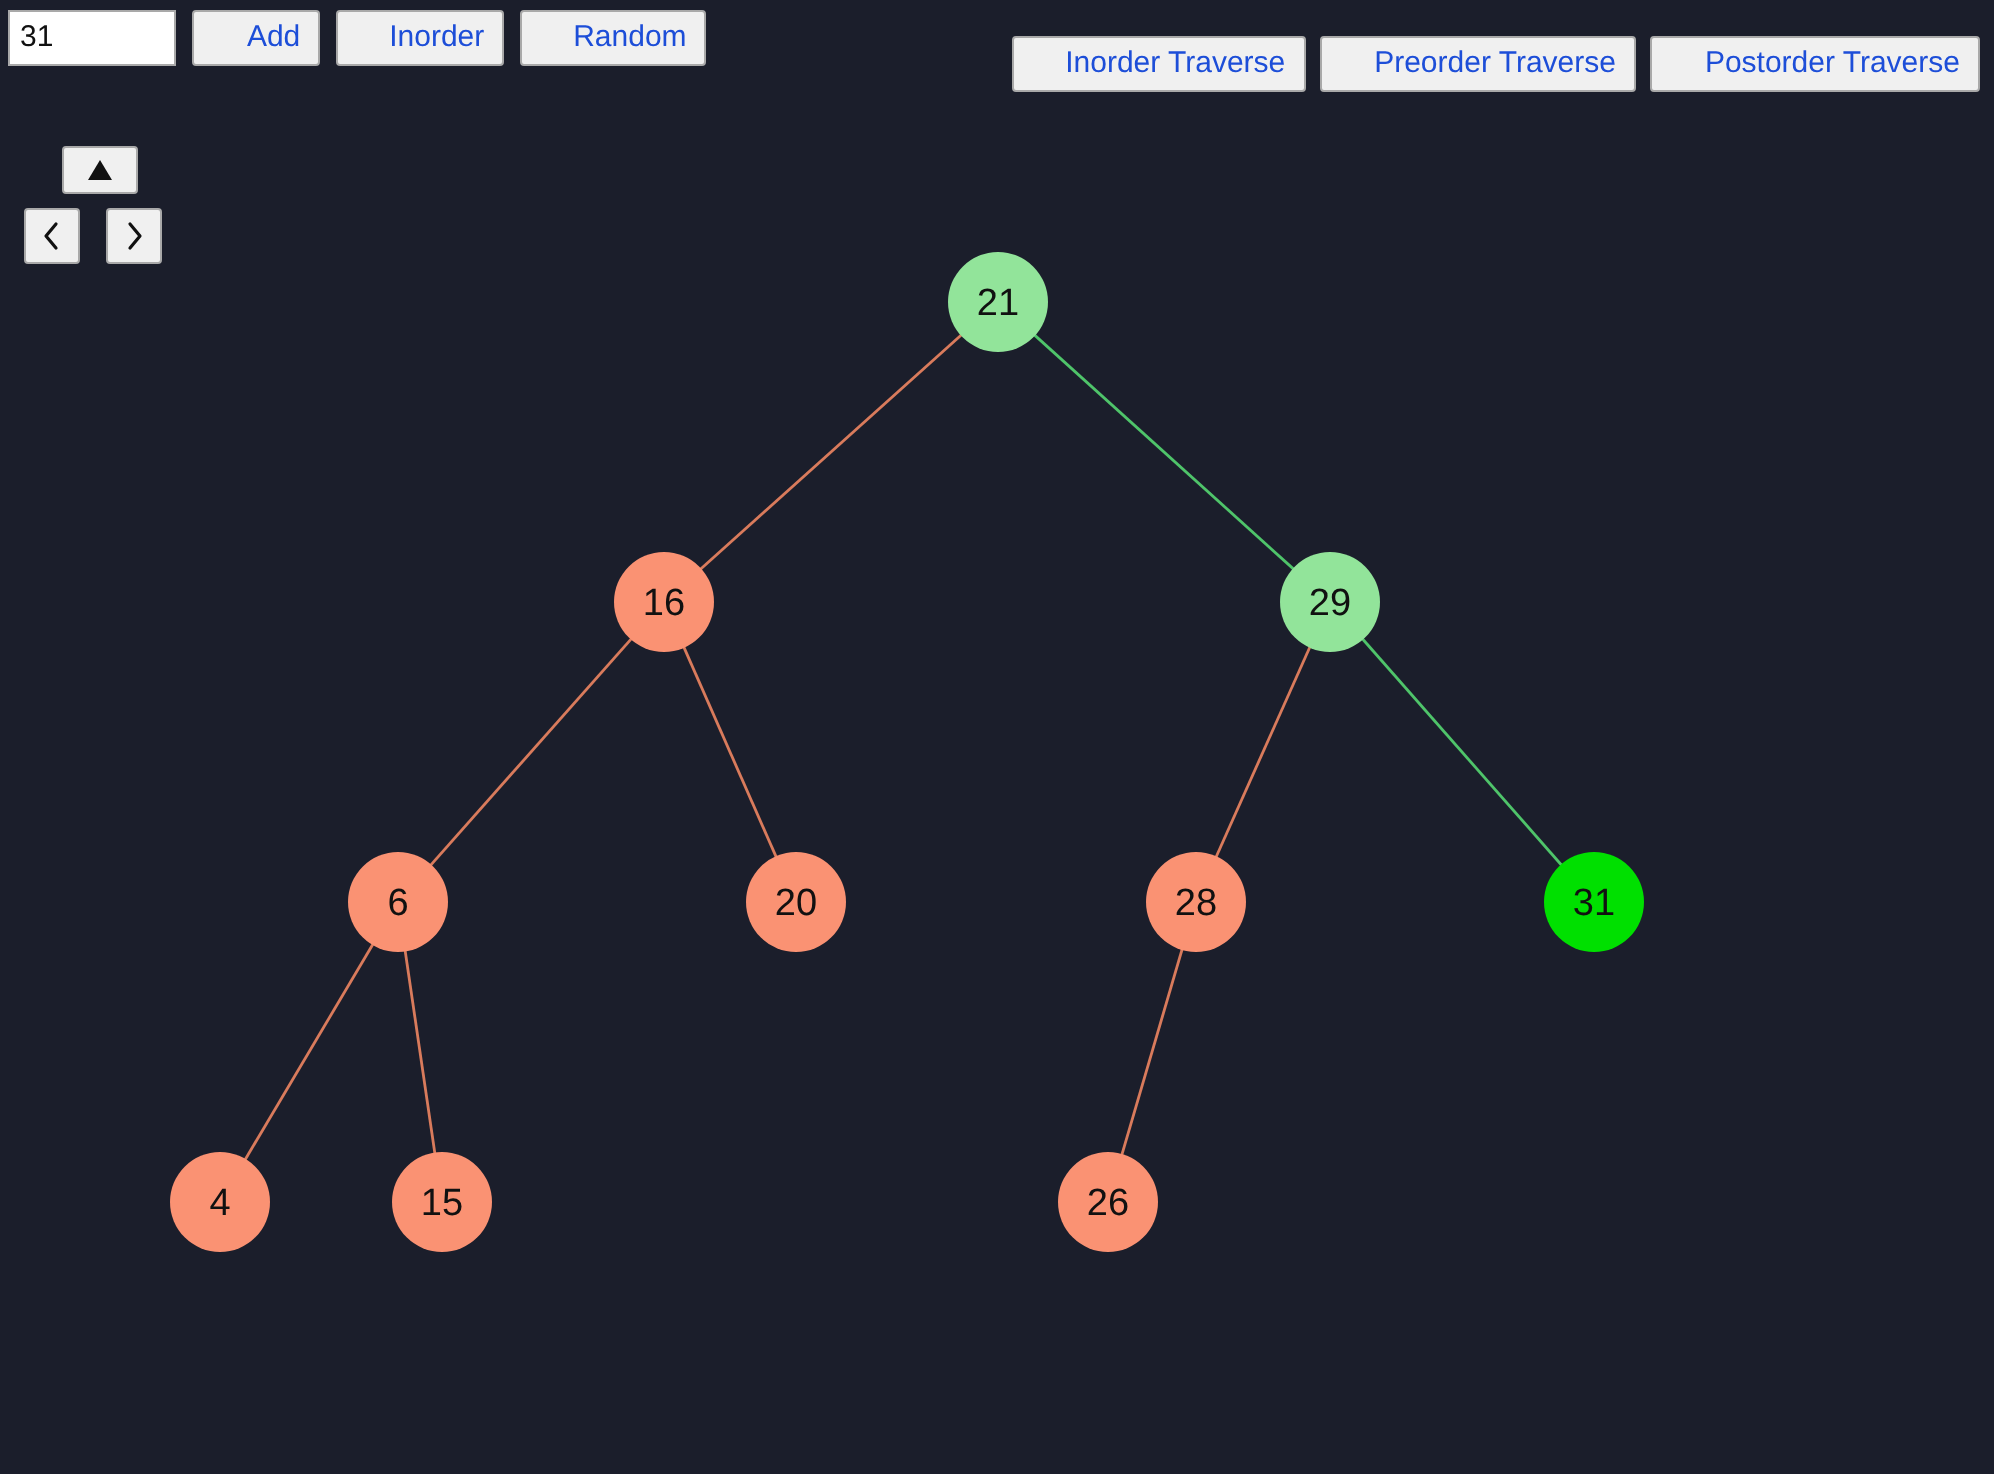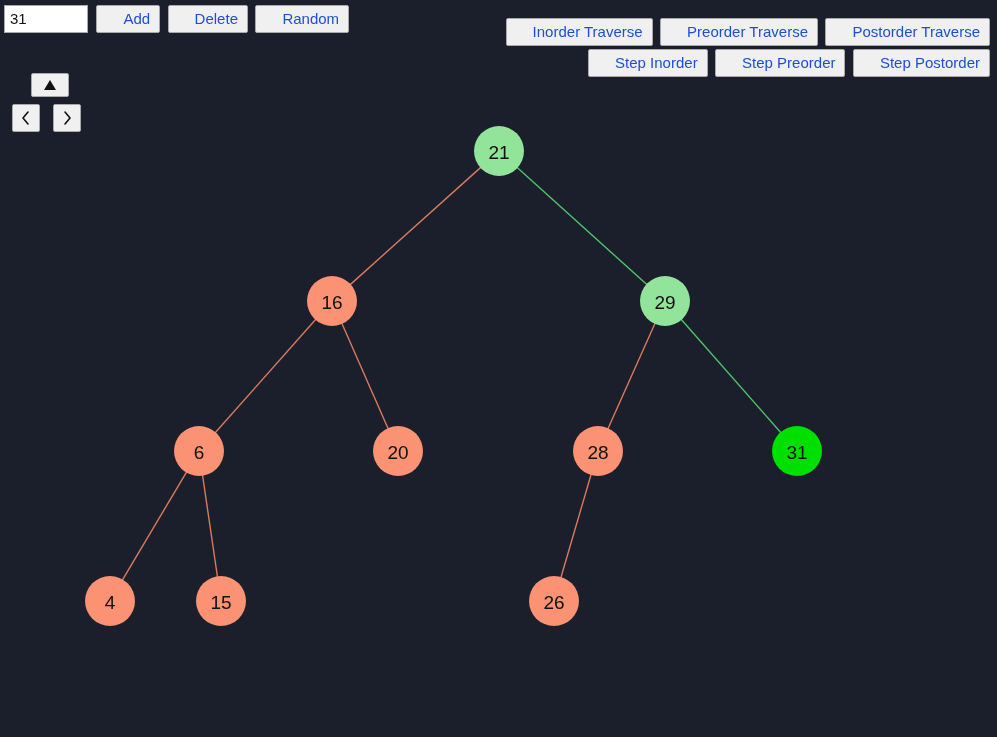--- a/index.html
+++ b/index.html
@@ -120,21 +120,21 @@
 </style>
 </head>
 <body>
 
 <div id="app">
 
   <div class="toolbar-left">
     <div class="row">
       <input class="num-input" type="text" value="31" style="">
       <button class="btn">Add</button>
-      <button class="btn">Delete</button>
+      <button class="btn">Inorder</button>
       <button class="btn">Random</button>
     </div>
   </div>
 
   <div class="navpad">
     <button class="nav-btn nav-up">
       <svg width="14" height="12" viewBox="0 0 14 12">
         <polygon points="7,1 13,11 1,11" fill="#111111"></polygon>
       </svg>
     </button>
@@ -149,25 +149,20 @@
       </svg>
     </button>
   </div>
 
   <div class="toolbar-right">
     <div class="row">
       <button class="btn">Inorder Traverse</button>
       <button class="btn">Preorder Traverse</button>
       <button class="btn">Postorder Traverse</button>
     </div>
-    <div class="row">
-      <button class="btn">Step Inorder</button>
-      <button class="btn">Step Preorder</button>
-      <button class="btn">Step Postorder</button>
-    </div>
   </div>
 
   <svg id="tree-canvas" viewBox="0 0 997 737">
     <g id="edge-layer">
         <line x1="481.8889587853537" y1="166.3691986957901" x2="349.1110412146463" y2="285.6308013042099" stroke="#D97B5C" stroke-width="1.4"></line>
         <line x1="516.0650613161556" y1="166.42023612905624" x2="647.9349386838444" y2="285.5797638709438" stroke="#4FC46A" stroke-width="1.4"></line>
         <line x1="316.7410068882138" y1="318.2093907275784" x2="214.2589931117862" y2="433.7906092724216" stroke="#D97B5C" stroke-width="1.4"></line>
         <line x1="341.26298812811837" y1="322.0522457457236" x2="388.73701187188163" y2="429.9477542542764" stroke="#D97B5C" stroke-width="1.4"></line>
         <line x1="655.6198616907028" y1="322.0003096476803" x2="607.3801383092972" y2="429.9996903523197" stroke="#D97B5C" stroke-width="1.4"></line>
         <line x1="680.1944415825166" y1="318.2664108892234" x2="781.8055584174834" y2="433.7335891107766" stroke="#4FC46A" stroke-width="1.4"></line>

